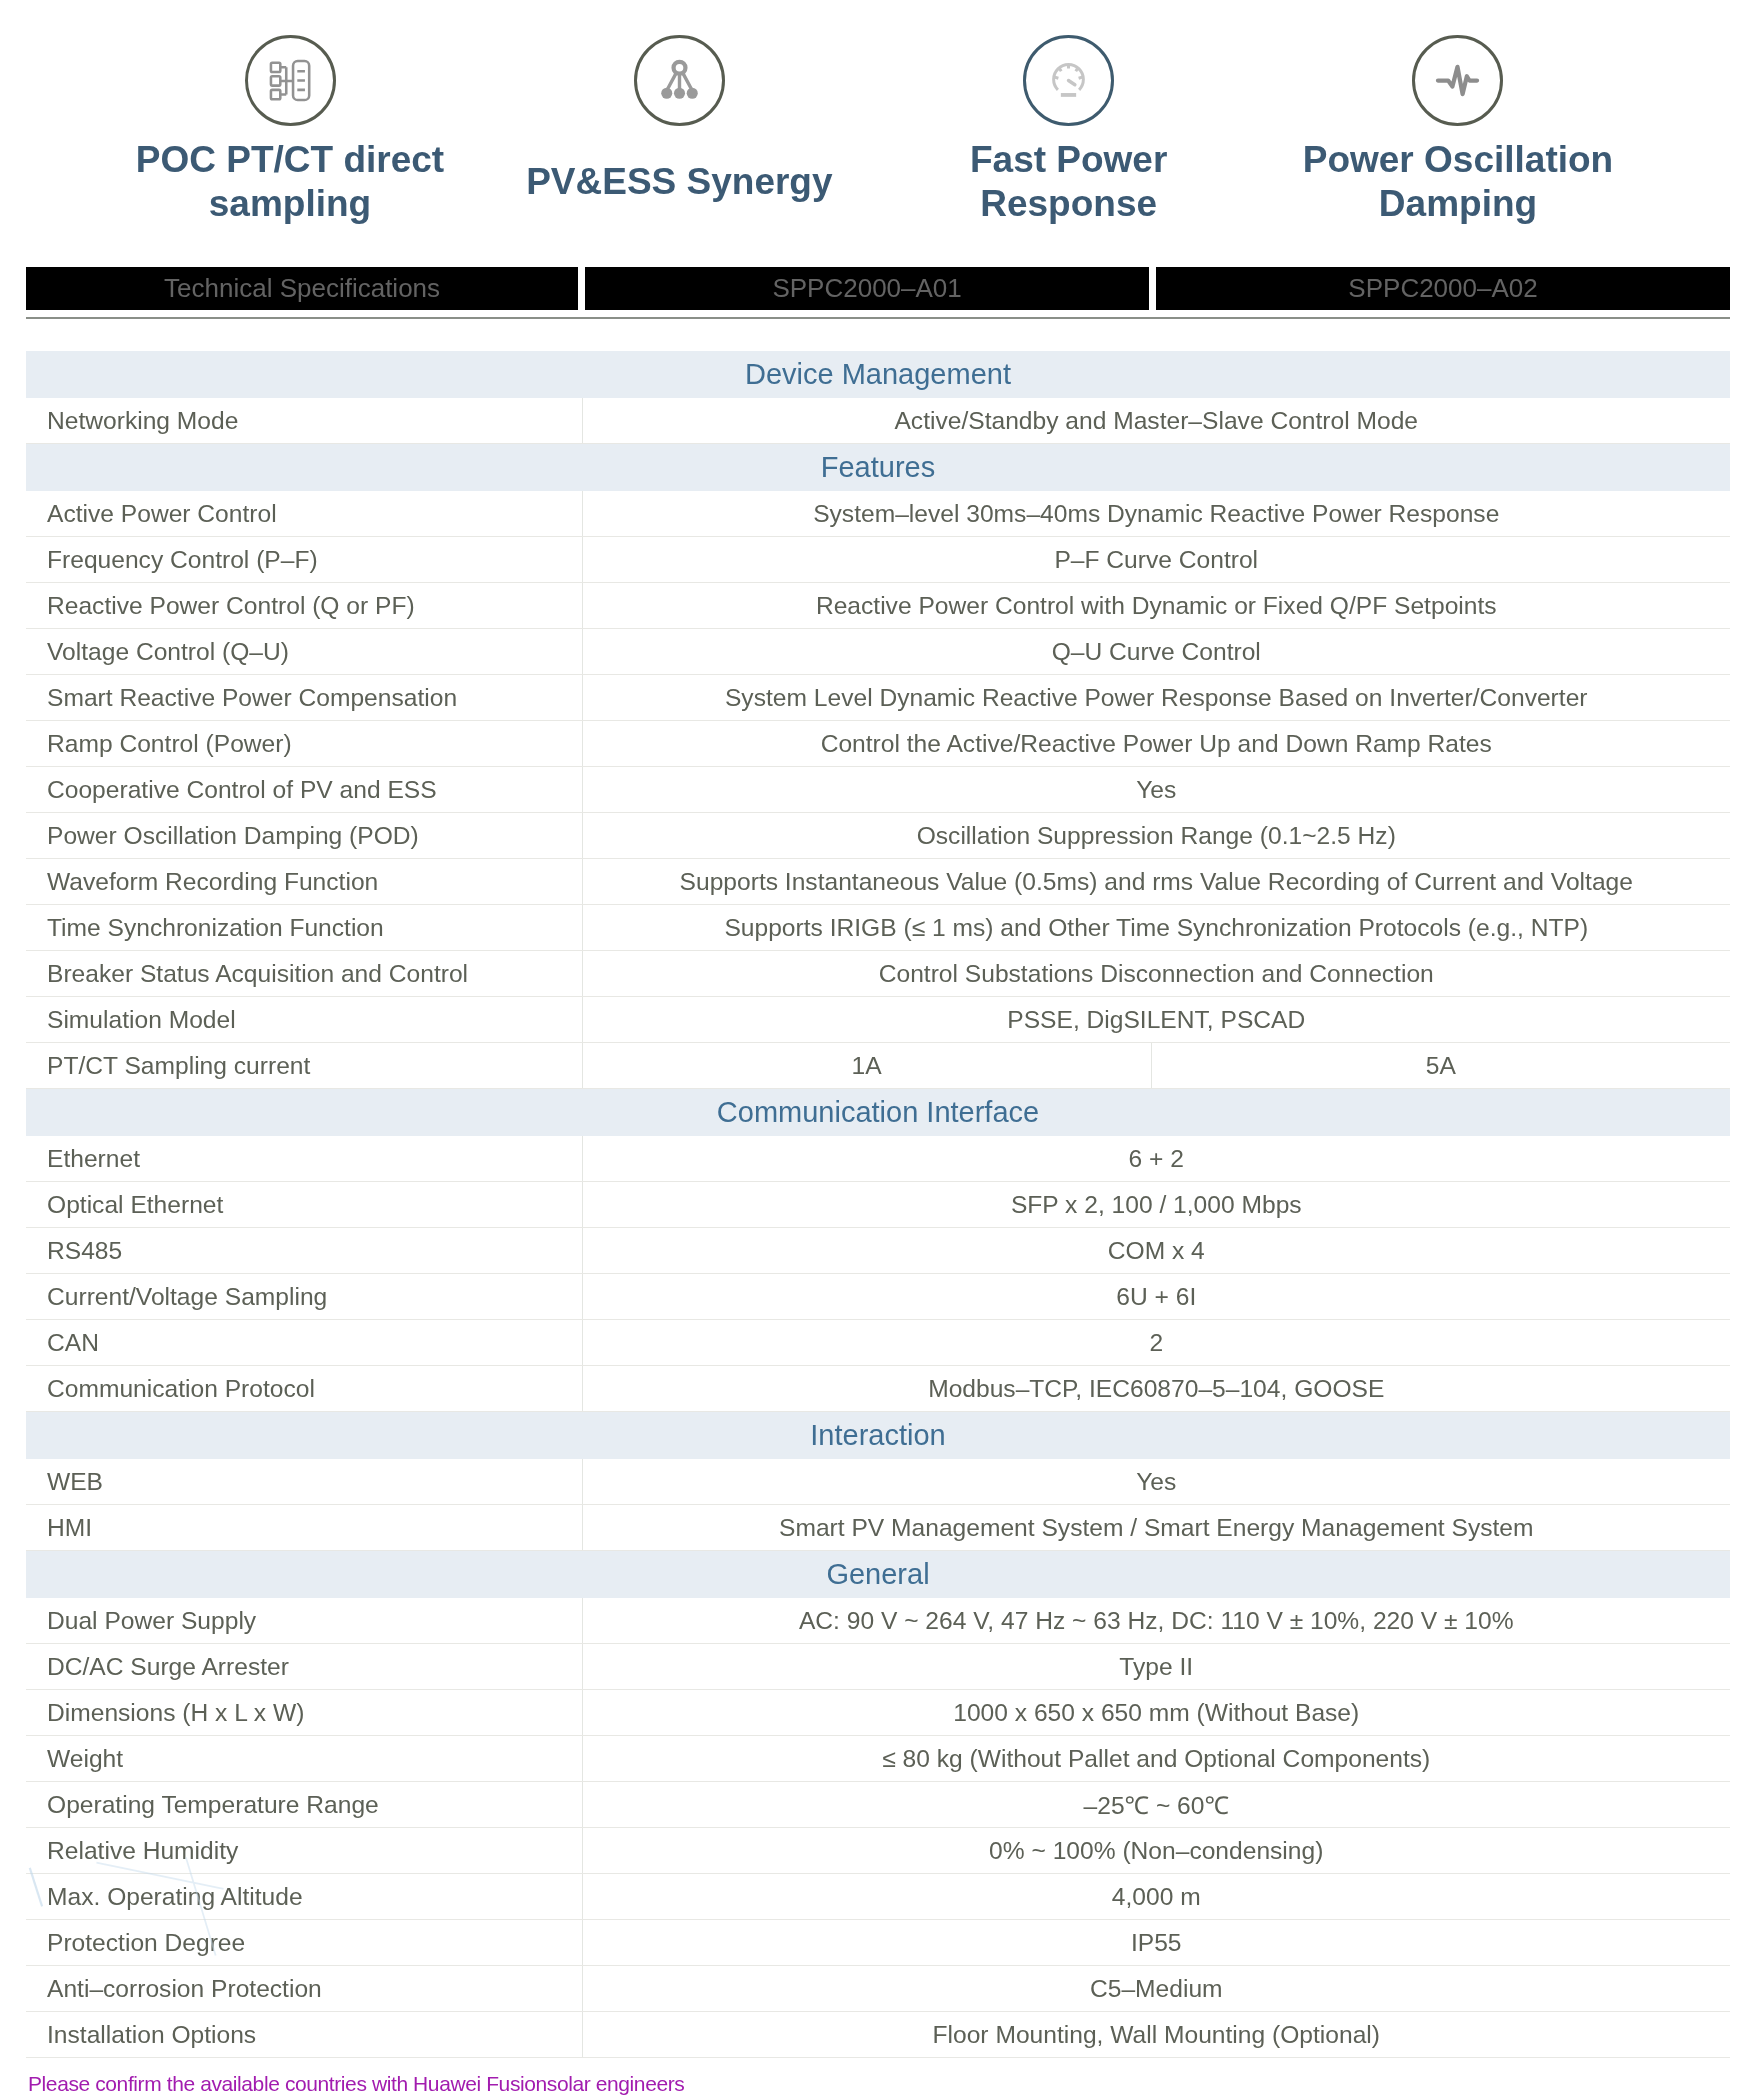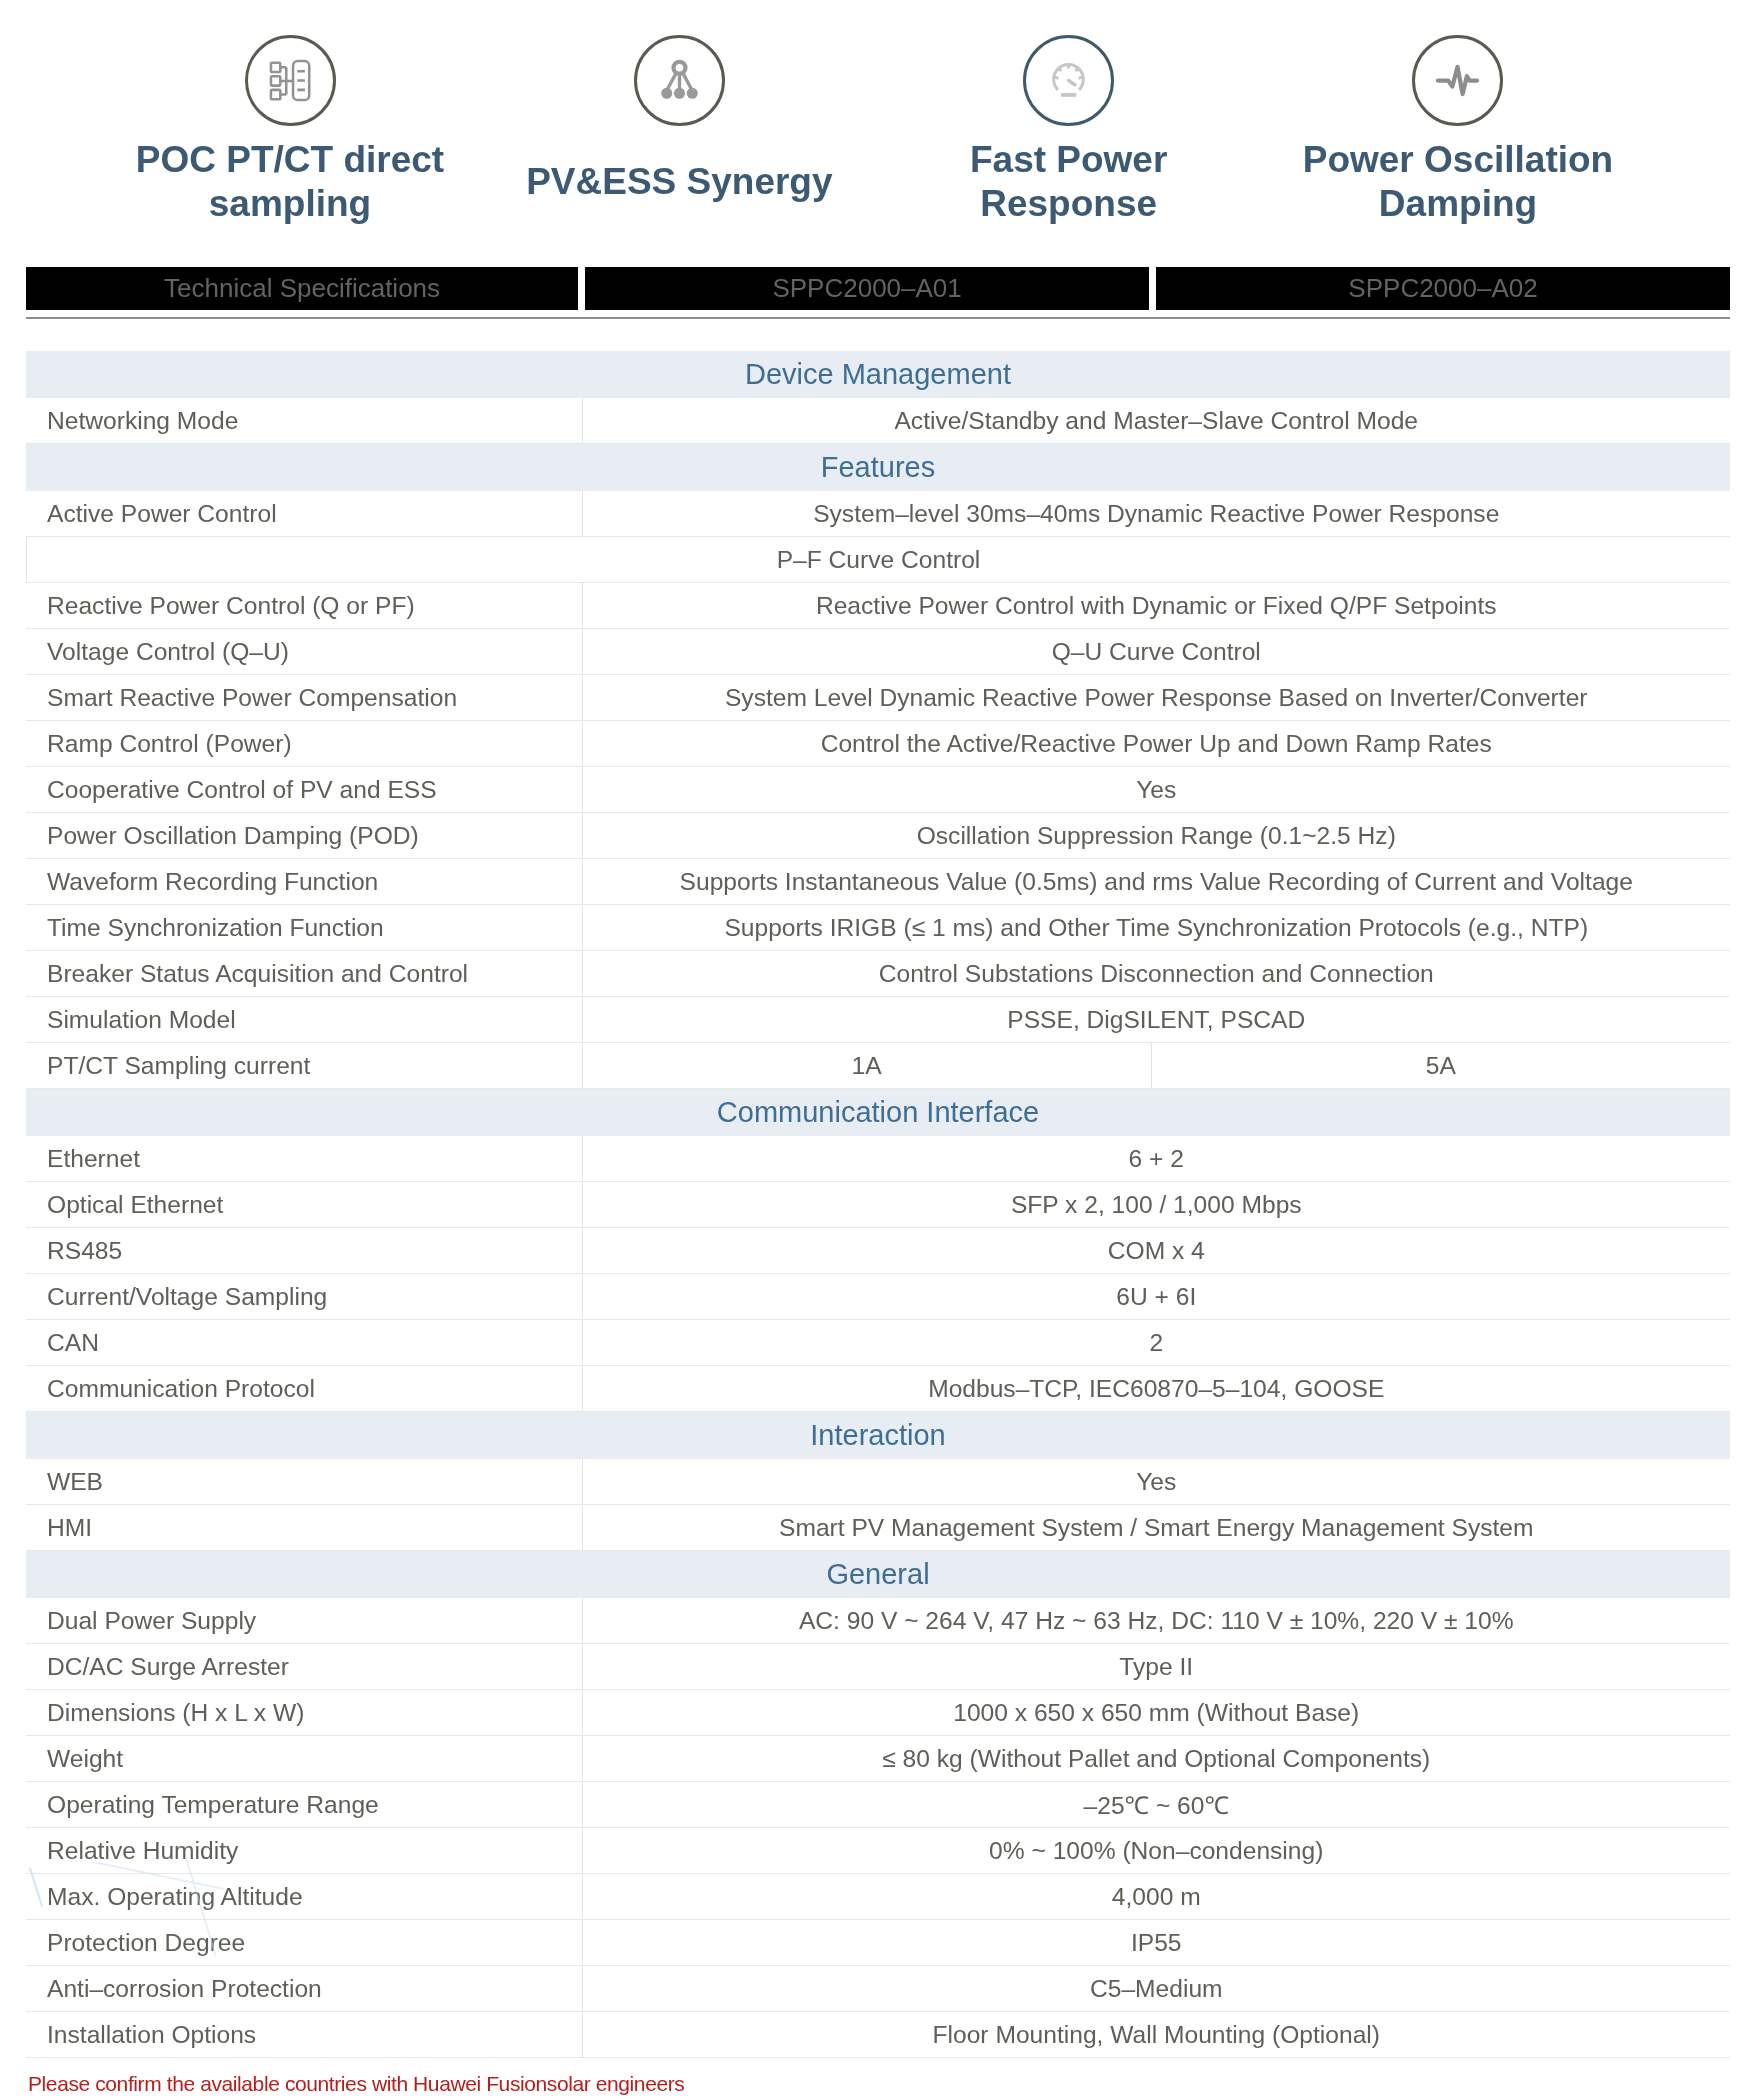--- a/index.html
+++ b/index.html
@@ -85,21 +85,21 @@
     border-left: 1.8px solid #e4e6e2;
     padding: 0 8.8px;
   }
   .value-cell.split-a { flex: 0 0 33.4%; }
   .value-cell.split-b { flex: 1; text-align: right; }
 
   
   .footnote {
     margin: 14px 0 0 28px;
     font-size: 21px;
-    color: #b91c1c;
+    color: #a21caf;
     letter-spacing: -0.4px;
   }
 
   
   .watermark {
     position: absolute;
     left: 0; top: 2110;
     top: 1852px;
     pointer-events: none;
   }
@@ -180,20 +180,21 @@
           <div class="cell value-cell">Active/Standby and Master–Slave Control Mode</div>
         </div>
         <div class="section-strip">
           <span class="section-title">Features</span>
         </div>
         <div class="spec-row">
           <div class="cell label-cell">Active Power Control</div>
           <div class="cell value-cell">System–level 30ms–40ms Dynamic Reactive Power Response</div>
         </div>
         <div class="spec-row">
+          <div class="cell label-cell">Frequency Control (P–F)</div>
           <div class="cell value-cell">P–F Curve Control</div>
         </div>
         <div class="spec-row">
           <div class="cell label-cell">Reactive Power Control (Q or PF)</div>
           <div class="cell value-cell">Reactive Power Control with Dynamic or Fixed Q/PF Setpoints</div>
         </div>
         <div class="spec-row">
           <div class="cell label-cell">Voltage Control (Q–U)</div>
           <div class="cell value-cell">Q–U Curve Control</div>
         </div>

